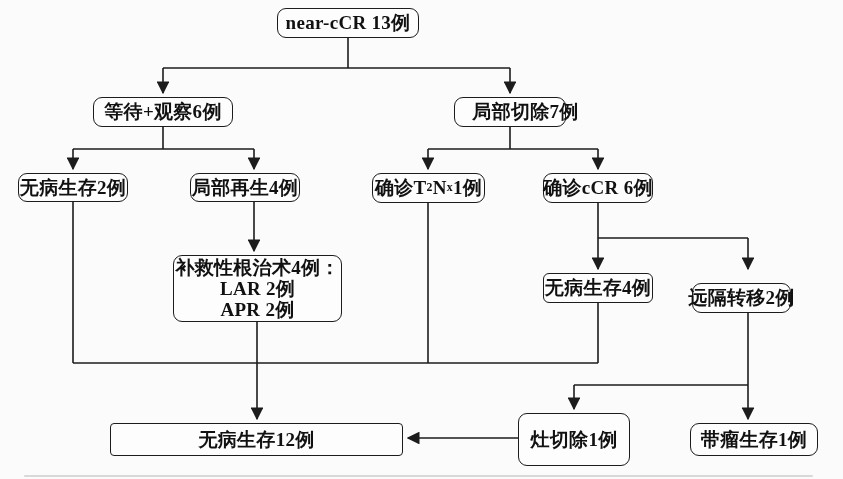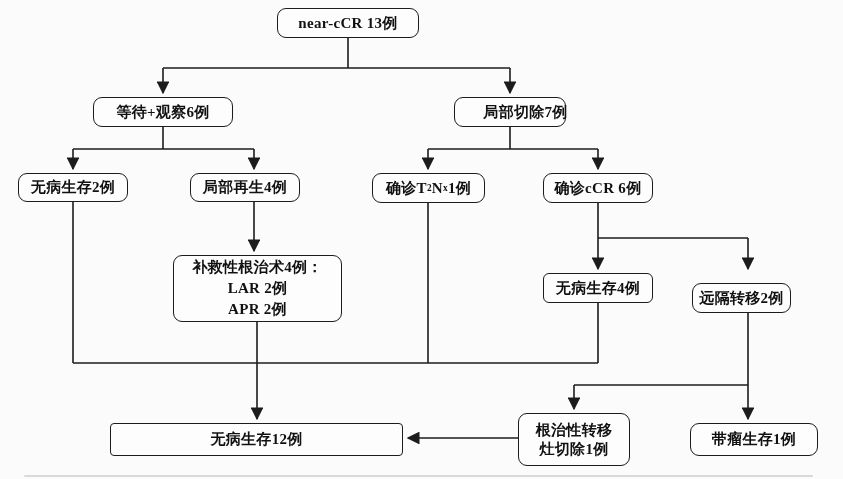--- a/index.html
+++ b/index.html
@@ -15,21 +15,21 @@
     position:absolute;
     box-sizing:border-box;
     background:#fdfdfd;
     border:1.6px solid #1c1c1c;
     border-radius:9px;
     display:flex;
     flex-direction:column;
     align-items:center;
     justify-content:center;
     font-weight:700;
-    font-size:15px;
+    font-size:19px;
     color:#111111;
     letter-spacing:0.3px;
     line-height:1.25;
     text-align:center;
     white-space:nowrap;
   }
   .node sub{font-size:0.62em;line-height:0;}
   .node .ln{display:block;}
   .salvage .ln{line-height:21px;}
   .artifact-line{
@@ -111,20 +111,19 @@
     <span class="ln">APR 2例</span>
   </div>
 
   <div class="node" style="left:543px;top:273px;width:110px;height:30px;border-radius:6px;">无病生存4例</div>
 
   <div class="node" style="left:692px;top:283px;width:99px;height:30px;">远隔转移2例</div>
 
   <div class="node" style="left:110px;top:423px;width:293px;height:33px;border-radius:4px;">无病生存12例</div>
 
   <div class="node" style="left:518px;top:413px;width:112px;height:53px;">
-    <span class="ln">根治性转移</span>
     <span class="ln">灶切除1例</span>
   </div>
 
   <div class="node" style="left:690px;top:423px;width:128px;height:33px;">带瘤生存1例</div>
 
   <div class="artifact-line"></div>
 </div>
 
 </body></html>

